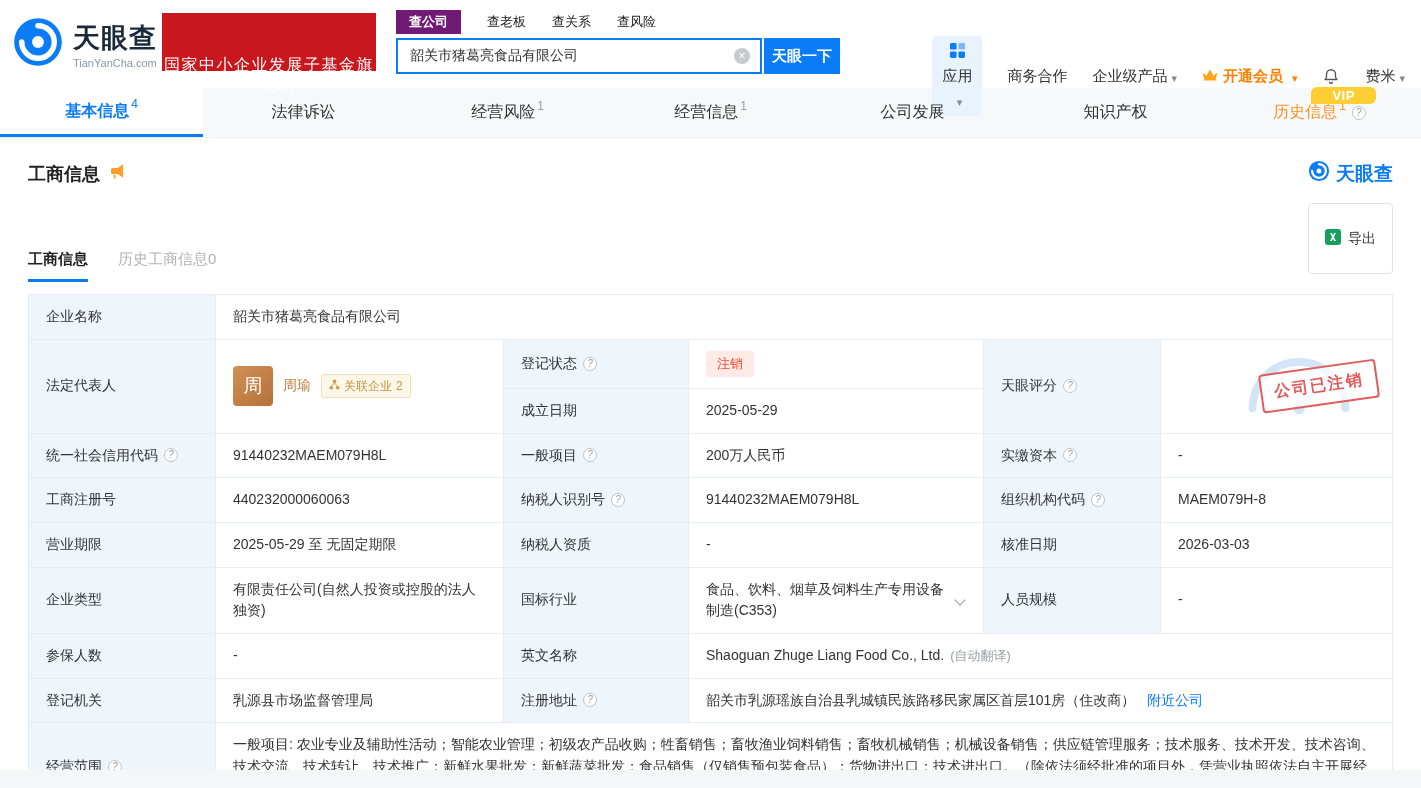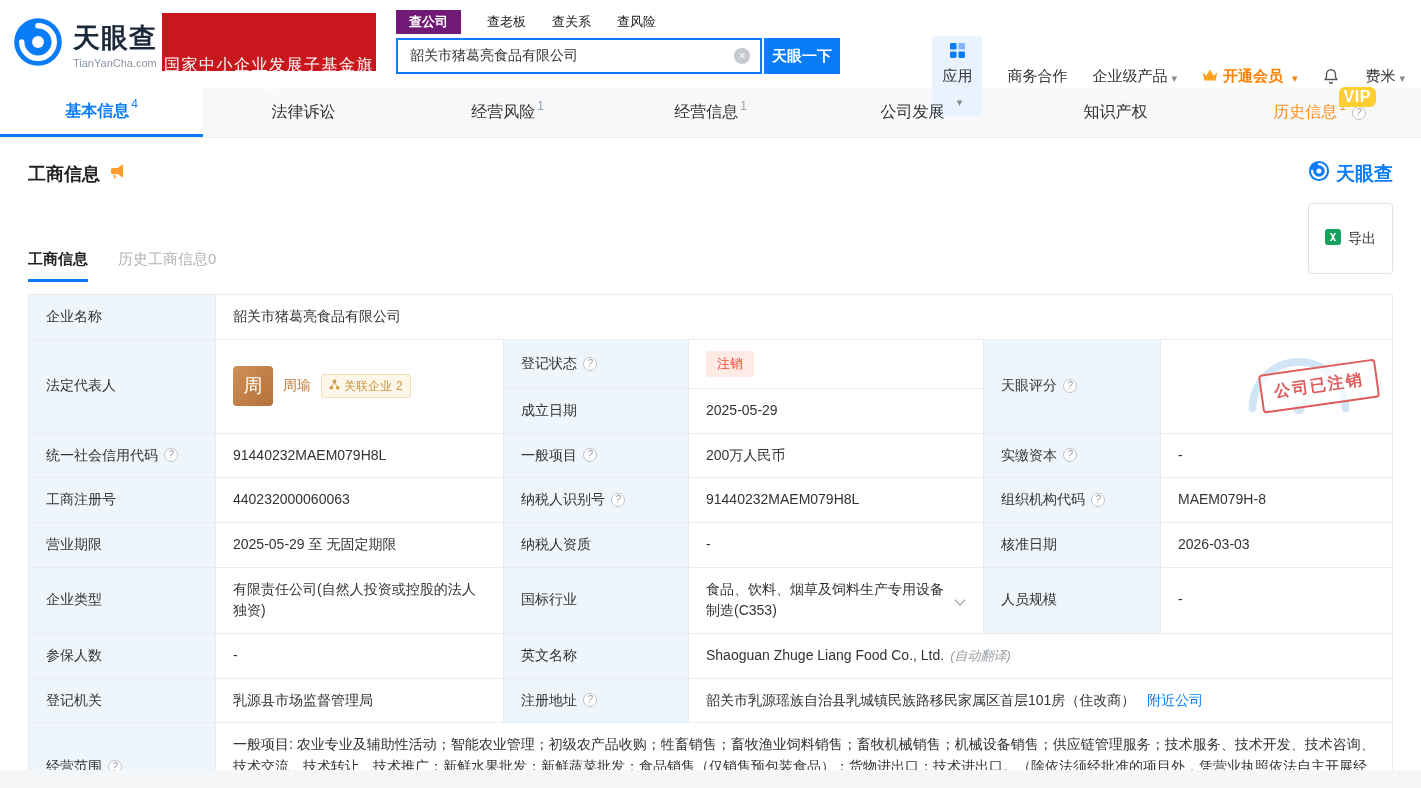--- a/index.html
+++ b/index.html
@@ -42,21 +42,21 @@
   .main-tabs { display:flex; height:50px; background:#f7f8fa; border-bottom:1px solid #efefef; }
   .mtab { flex:1; display:flex; align-items:center; justify-content:center; font-size:16px;
     color:#333; cursor:pointer; position:relative; }
   .mtab.active { background:#fff; border-bottom:3px solid #0a7cf8; color:#0a7cf8; font-weight:bold; }
   sup.cnt { font-size:12px; color:#9aa0a6; position:relative; top:-7px; margin-left:2px; font-weight:normal; }
   .mtab.active sup.cnt { color:#0a7cf8; }
   .mtab.history { color:#ff9021; }
   .mtab.history sup.cnt { color:#ff9021; }
   .hist-wrap { position:relative; display:flex; align-items:center; }
   .vip-badge { position:absolute; top:-15px; right:-10px; background:#ffce33; color:#fff;
-    font-size:16px; font-weight:bold; padding:1px 5px; border-radius:6px 6px 6px 0; letter-spacing:.5px; }
+    font-size:13px; font-weight:bold; padding:1px 21px; border-radius:6px 6px 6px 0; letter-spacing:.5px; }
   .q-circle { width:14px; height:14px; border:1px solid #c0c4c9; border-radius:50%; color:#9aa0a6;
     font-size:10px; display:inline-flex; align-items:center; justify-content:center; margin-left:6px;
     cursor:pointer; flex:none; background:#fff; }
   .q-circle::before { content:"?"; line-height:1; }
   
   .content { padding:0 28px 14px; background:#fff; }
   .section-head { display:flex; justify-content:space-between; align-items:center; padding-top:22px; }
   .section-title { font-size:18px; font-weight:bold; color:#222; display:flex; align-items:center; gap:8px; }
   .brand-right { display:flex; align-items:center; gap:6px; color:#0a7cf8; font-weight:bold; font-size:19px; cursor:pointer; }
   .subtab-row { display:flex; justify-content:space-between; align-items:flex-end; margin-top:16px; }
@@ -81,21 +81,21 @@
   .status-badge { display:inline-block; background:#ffeae6; color:#ff4632; font-size:13px;
     padding:3px 11px; border-radius:2px; }
   .score-cell { position:relative; height:90px; }
   .score-bg { position:absolute; right:34px; bottom:8px; opacity:.9; }
   .stamp { position:absolute; right:14px; top:50%; transform:translateY(-50%) rotate(-8deg);
     border:2px solid #e05c5c; color:#e05c5c; font-weight:bold; font-size:16px; letter-spacing:2px;
     padding:5px 12px; border-radius:4px; background:rgba(255,255,255,.72); white-space:nowrap; }
   .ind { display:flex; justify-content:space-between; align-items:center; gap:8px; }
   .chevron-down { display:inline-block; width:8px; height:8px; border-right:1.5px solid #999;
     border-bottom:1.5px solid #999; transform:rotate(45deg); margin-right:2px; cursor:pointer; flex:none; }
-  .auto-note { color:#9aa0a6; margin-left:6px; font-size:13px;font-style:italic; }
+  .auto-note { color:#9aa0a6; margin-left:6px; font-size:13px; }
   .nearby-link { color:#0a7cf8; margin-left:12px; white-space:nowrap; cursor:pointer; }
   .footer-strip { position:absolute; left:0; bottom:0; width:100%; height:18px; background:#f5f6f7; }
 </style>
 </head>
 <body>
 
 <header class="header">
   <div class="logo">
     <span>
       <svg width="52" height="52" viewBox="0 0 48 48">

